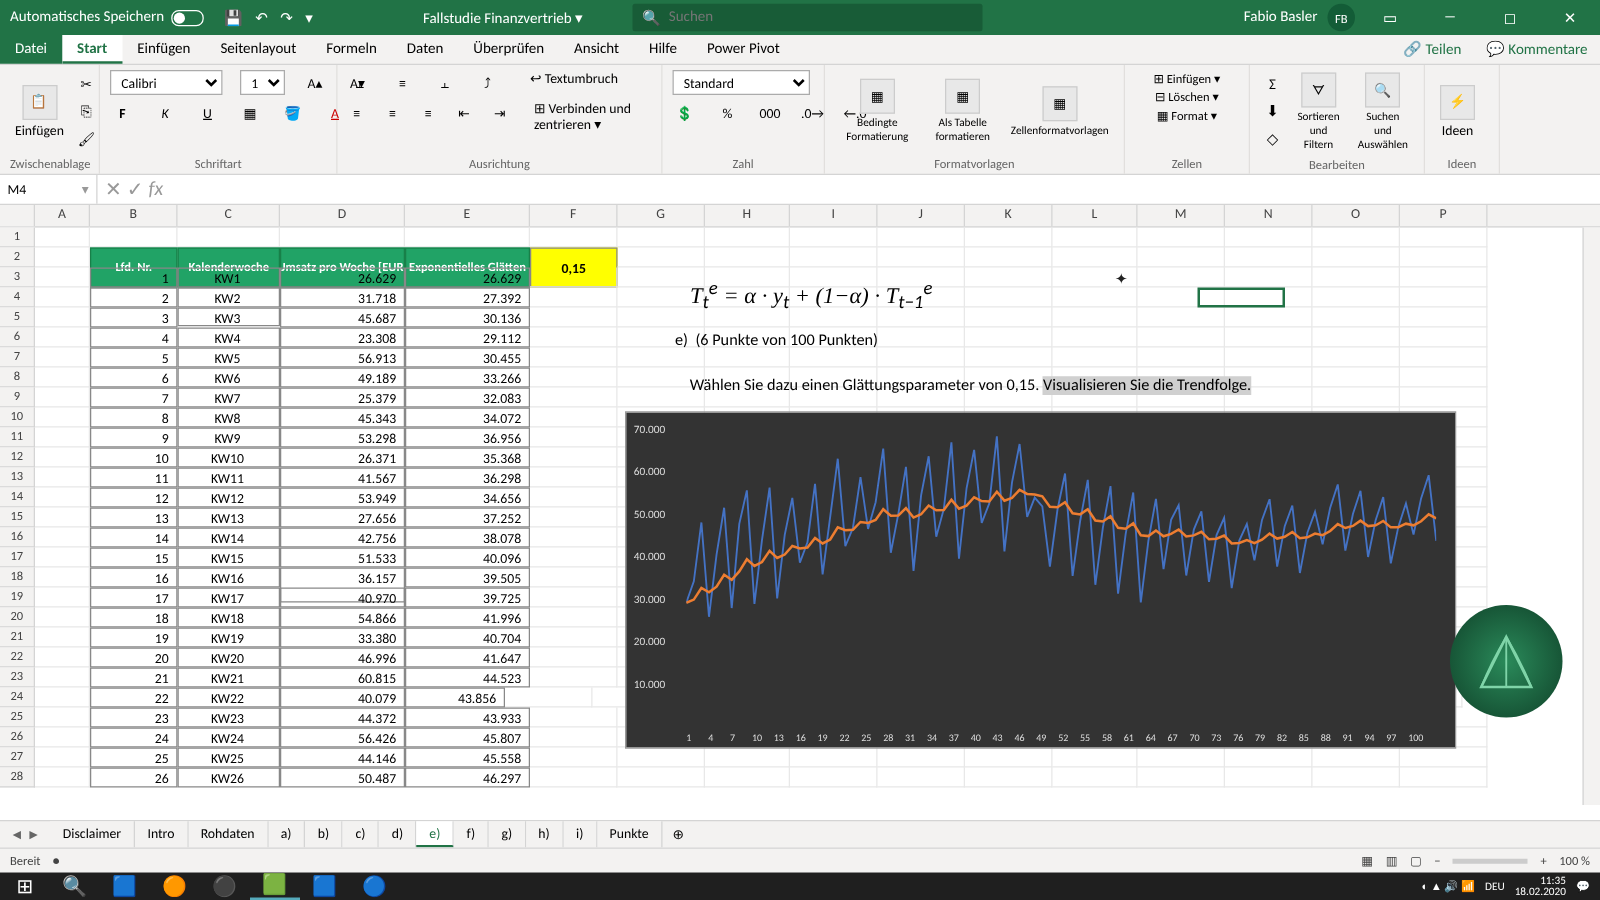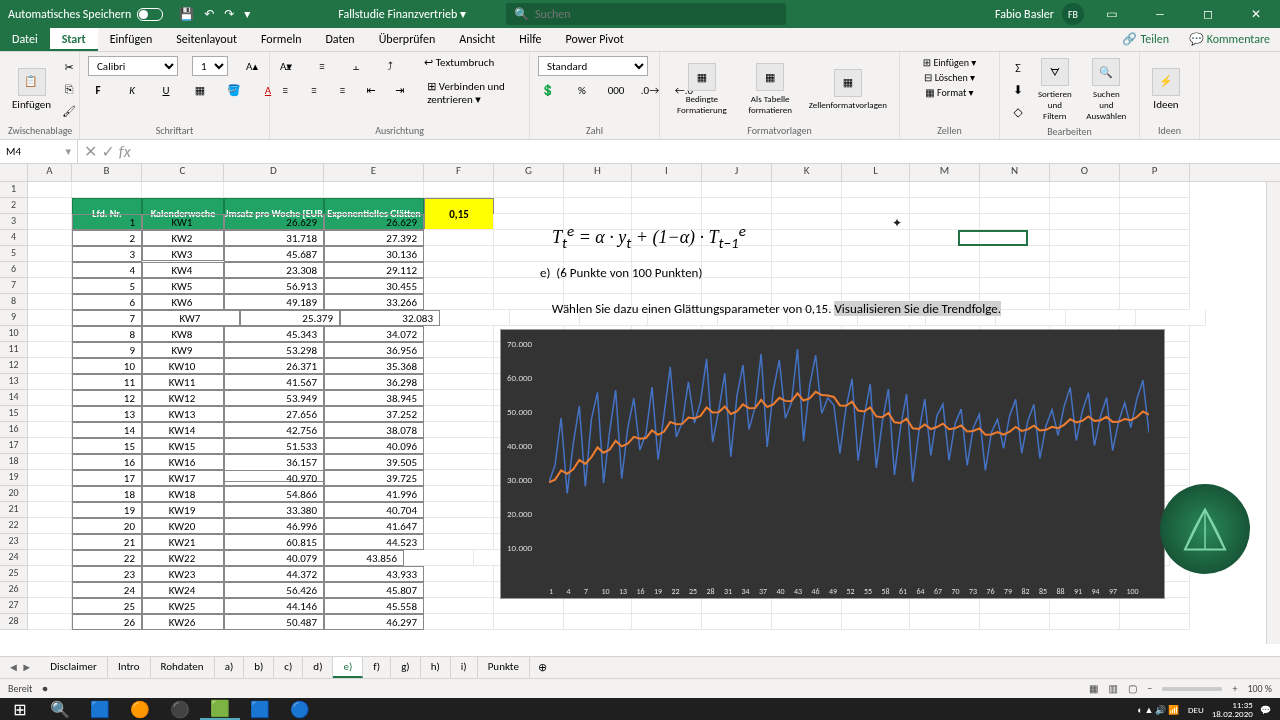--- a/index.html
+++ b/index.html
@@ -445,21 +445,21 @@
         <div class="cell" style="width:68px;height:16px;line-height:16px"></div>
         <div class="cell" style="width:70px;height:16px;line-height:16px"></div>
         <div class="cell" style="width:70px;height:16px;line-height:16px"></div>
         <div class="cell" style="width:70px;height:16px;line-height:16px"></div>
         <div class="cell" style="width:70px;height:16px;line-height:16px"></div>
       </div>
       <div class="row">
         <div class="rh">9</div>
         <div class="cell" style="width:44px;height:16px;line-height:16px"></div>
         <div class="cell datacell" style="width:70px;height:16px;line-height:16px">7</div>
-        <div class="cell datacell center" style="width:98px;height:16px;line-height:16px">KW7</div>
+        <div class="cell datacell center" style="width:82px;height:16px;line-height:16px">KW7</div>
         <div class="cell datacell" style="width:100px;height:16px;line-height:16px">25.379</div>
         <div class="cell datacell" style="width:100px;height:16px;line-height:16px">32.083</div>
         <div class="cell" style="width:70px;height:16px;line-height:16px"></div>
         <div class="cell" style="width:70px;height:16px;line-height:16px"></div>
         <div class="cell" style="width:68px;height:16px;line-height:16px"></div>
         <div class="cell" style="width:70px;height:16px;line-height:16px"></div>
         <div class="cell" style="width:70px;height:16px;line-height:16px"></div>
         <div class="cell" style="width:70px;height:16px;line-height:16px"></div>
         <div class="cell" style="width:68px;height:16px;line-height:16px"></div>
         <div class="cell" style="width:70px;height:16px;line-height:16px"></div>
@@ -542,21 +542,21 @@
         <div class="cell" style="width:70px;height:16px;line-height:16px"></div>
         <div class="cell" style="width:70px;height:16px;line-height:16px"></div>
         <div class="cell" style="width:70px;height:16px;line-height:16px"></div>
       </div>
       <div class="row">
         <div class="rh">14</div>
         <div class="cell" style="width:44px;height:16px;line-height:16px"></div>
         <div class="cell datacell" style="width:70px;height:16px;line-height:16px">12</div>
         <div class="cell datacell center" style="width:82px;height:16px;line-height:16px">KW12</div>
         <div class="cell datacell" style="width:100px;height:16px;line-height:16px">53.949</div>
-        <div class="cell datacell" style="width:100px;height:16px;line-height:16px">38.945</div>
+        <div class="cell datacell" style="width:100px;height:16px;line-height:16px">34.656</div>
         <div class="cell" style="width:70px;height:16px;line-height:16px"></div>
         <div class="cell" style="width:70px;height:16px;line-height:16px"></div>
         <div class="cell" style="width:68px;height:16px;line-height:16px"></div>
         <div class="cell" style="width:70px;height:16px;line-height:16px"></div>
         <div class="cell" style="width:70px;height:16px;line-height:16px"></div>
         <div class="cell" style="width:70px;height:16px;line-height:16px"></div>
         <div class="cell" style="width:68px;height:16px;line-height:16px"></div>
         <div class="cell" style="width:70px;height:16px;line-height:16px"></div>
         <div class="cell" style="width:70px;height:16px;line-height:16px"></div>
         <div class="cell" style="width:70px;height:16px;line-height:16px"></div>

